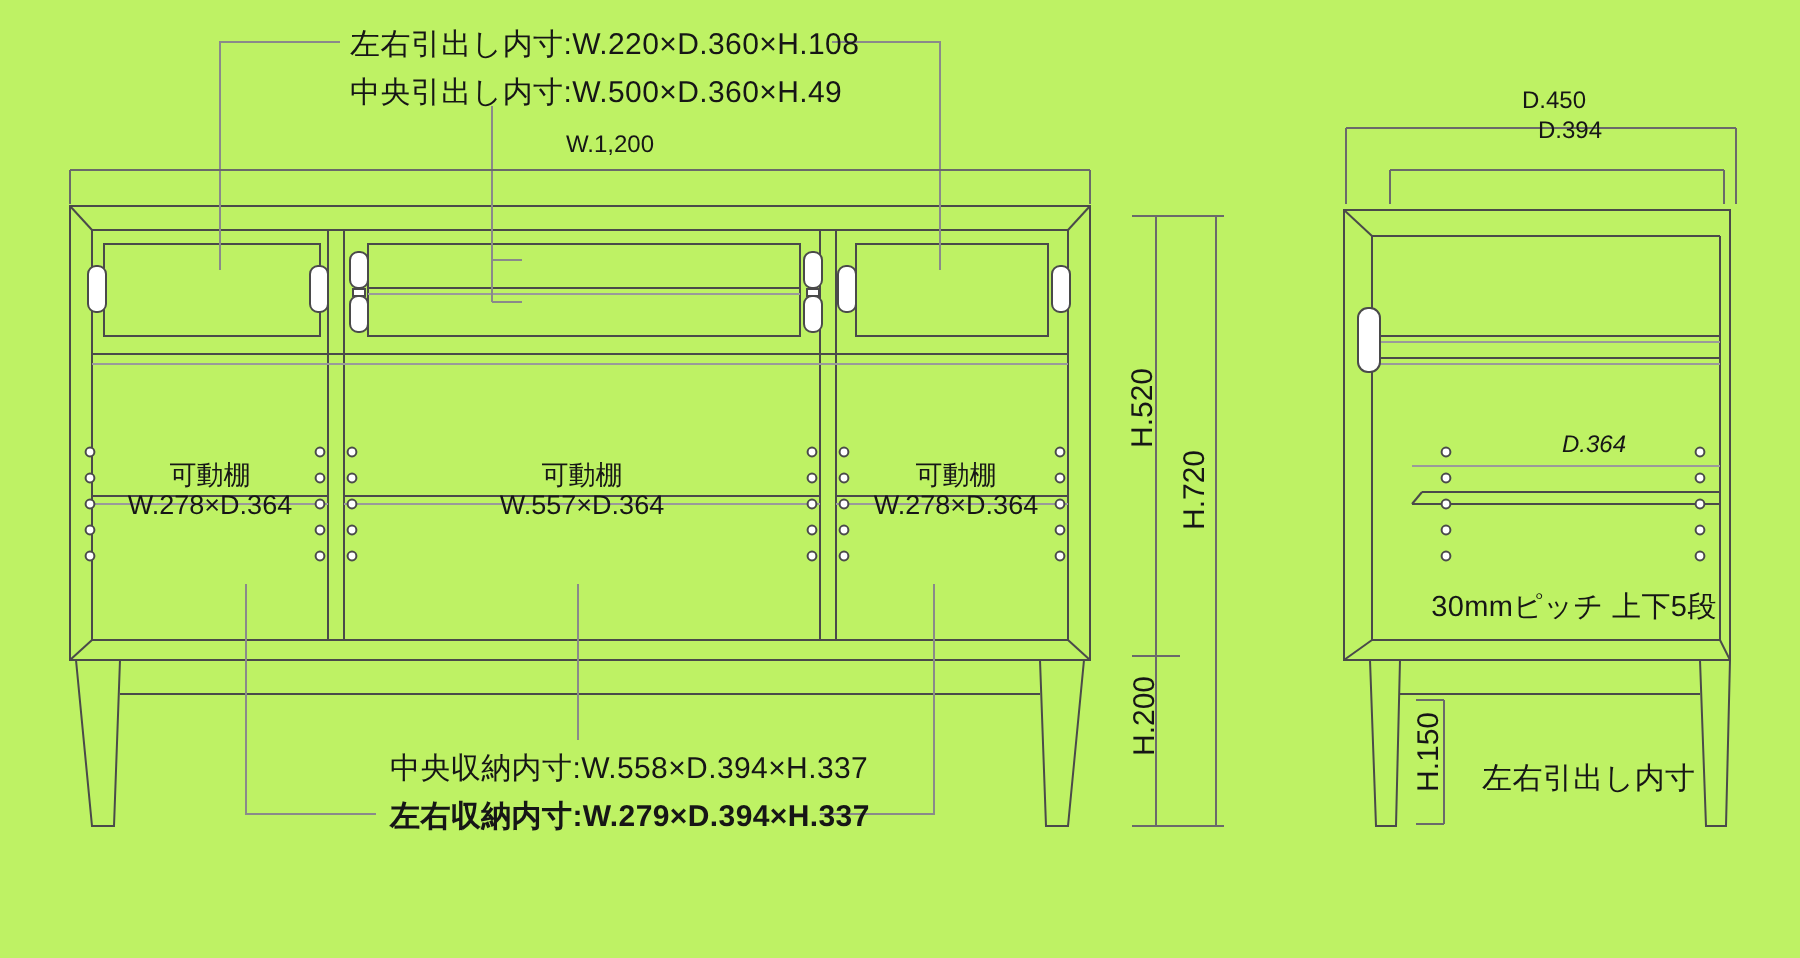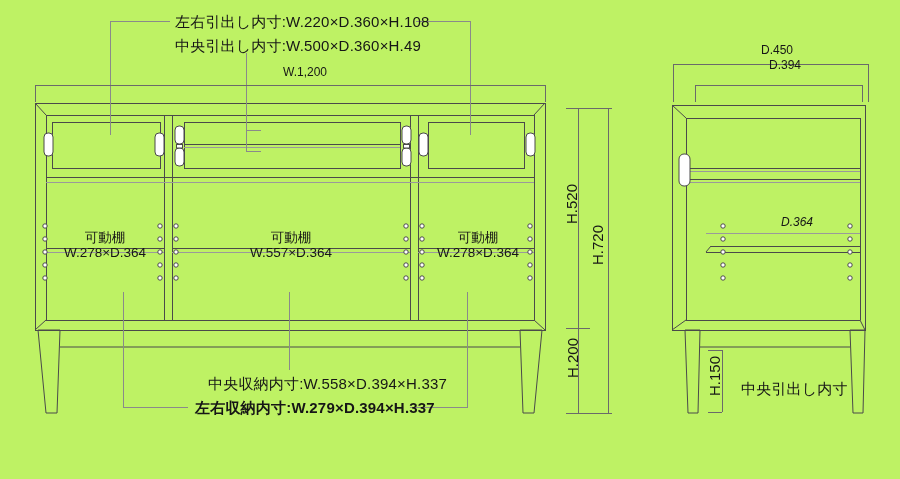--- a/index.html
+++ b/index.html
@@ -221,34 +221,35 @@
   <div class="lbl shelf-label" style="left:291px;top:212px;">
     <div>可動棚</div>
     <div>W.557×D.364</div>
   </div>
 
   <div class="lbl shelf-label" style="left:478px;top:212px;">
     <div>可動棚</div>
     <div>W.278×D.364</div>
   </div>
 
-  <div class="lbl note" style="left:208px;top:375px;">中央収納内寸:W.558×D.394×H.337</div>
+  <div class="lbl note" style="left:195px;top:375px;">中央収納内寸:W.558×D.394×H.337</div>
 
   <div class="lbl note" style="left:195px;top:399px;font-weight:bold;">左右収納内寸:W.279×D.394×H.337</div>
 
   <div class="lbl dim-sm rot" style="left:549px;top:196px;">H.520</div>
 
   <div class="lbl dim-sm rot" style="left:575px;top:237px;">H.720</div>
 
   <div class="lbl dim-sm rot" style="left:550px;top:350px;">H.200</div>
 
   <div class="lbl dim centered" style="left:777px;top:43px;">D.450</div>
 
   <div class="lbl dim centered" style="left:785px;top:58px;">D.394</div>
 
   <div class="lbl dim centered" style="left:797px;top:215px;font-style:italic;">D.364</div>
 
+  <div class="lbl note centered" style="left:787px;top:294px;font-size:14.5px;">30mmピッチ 上下5段</div>
 
   <div class="lbl dim-sm rot" style="left:692px;top:368px;">H.150</div>
 
-  <div class="lbl note" style="left:741px;top:380px;">中央引出し内寸</div>
+  <div class="lbl note" style="left:741px;top:380px;">左右引出し内寸</div>
 
 </div>
 
 </body></html>

